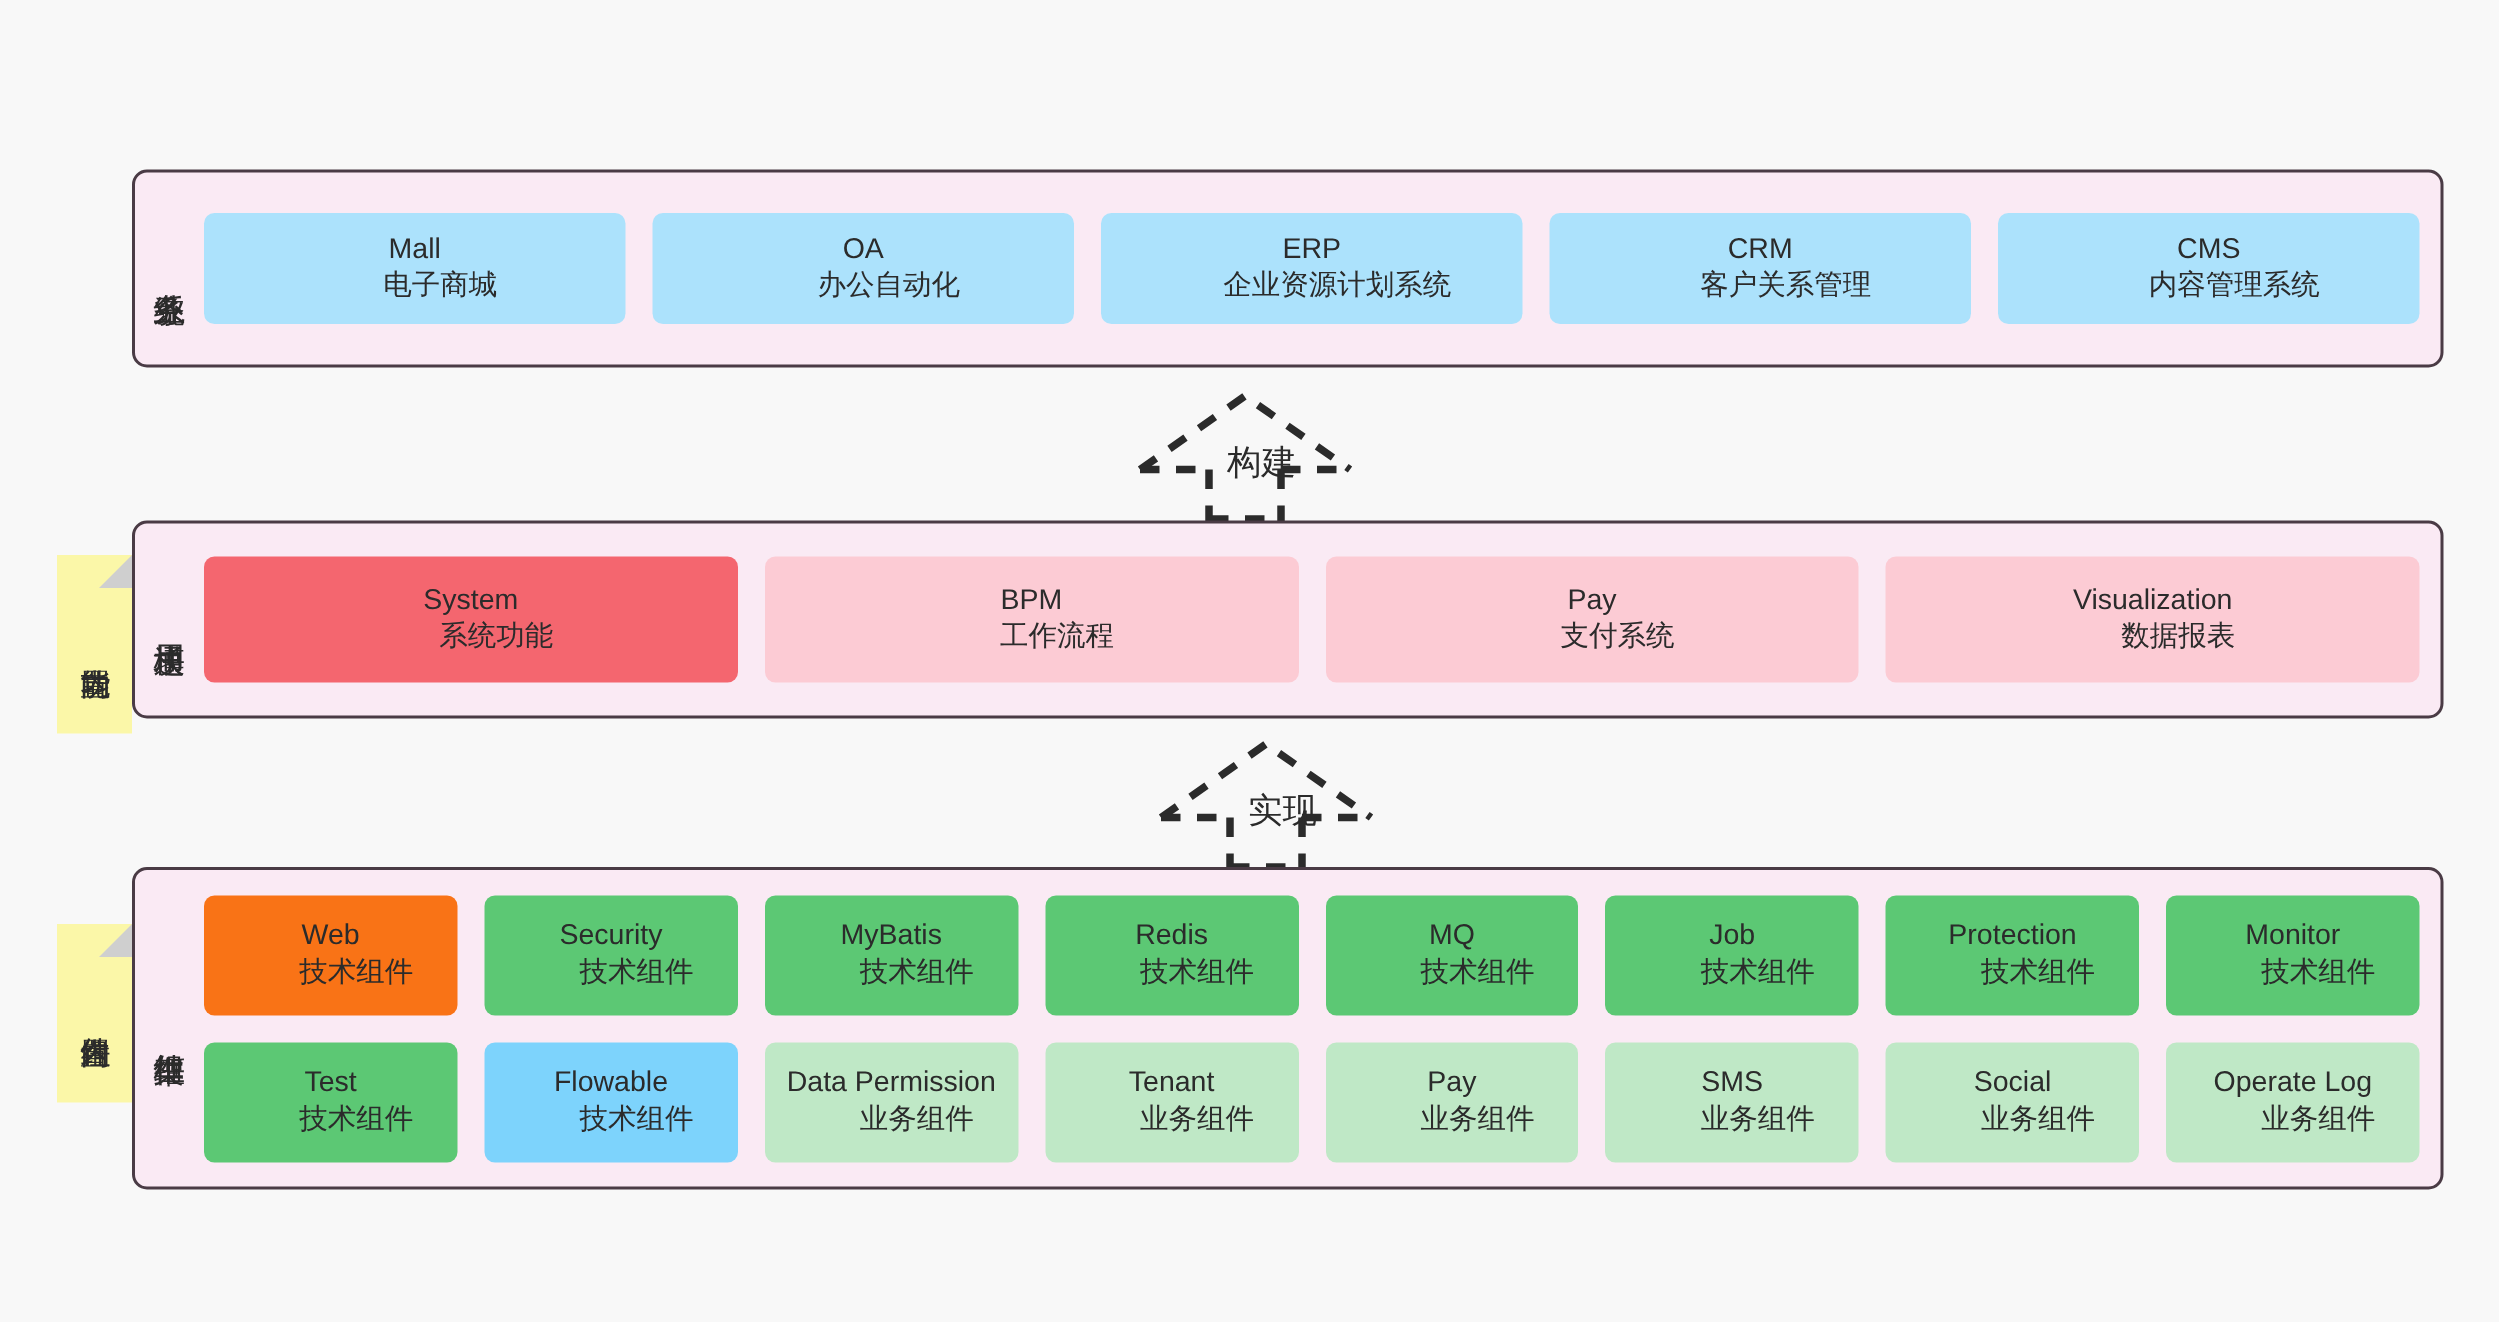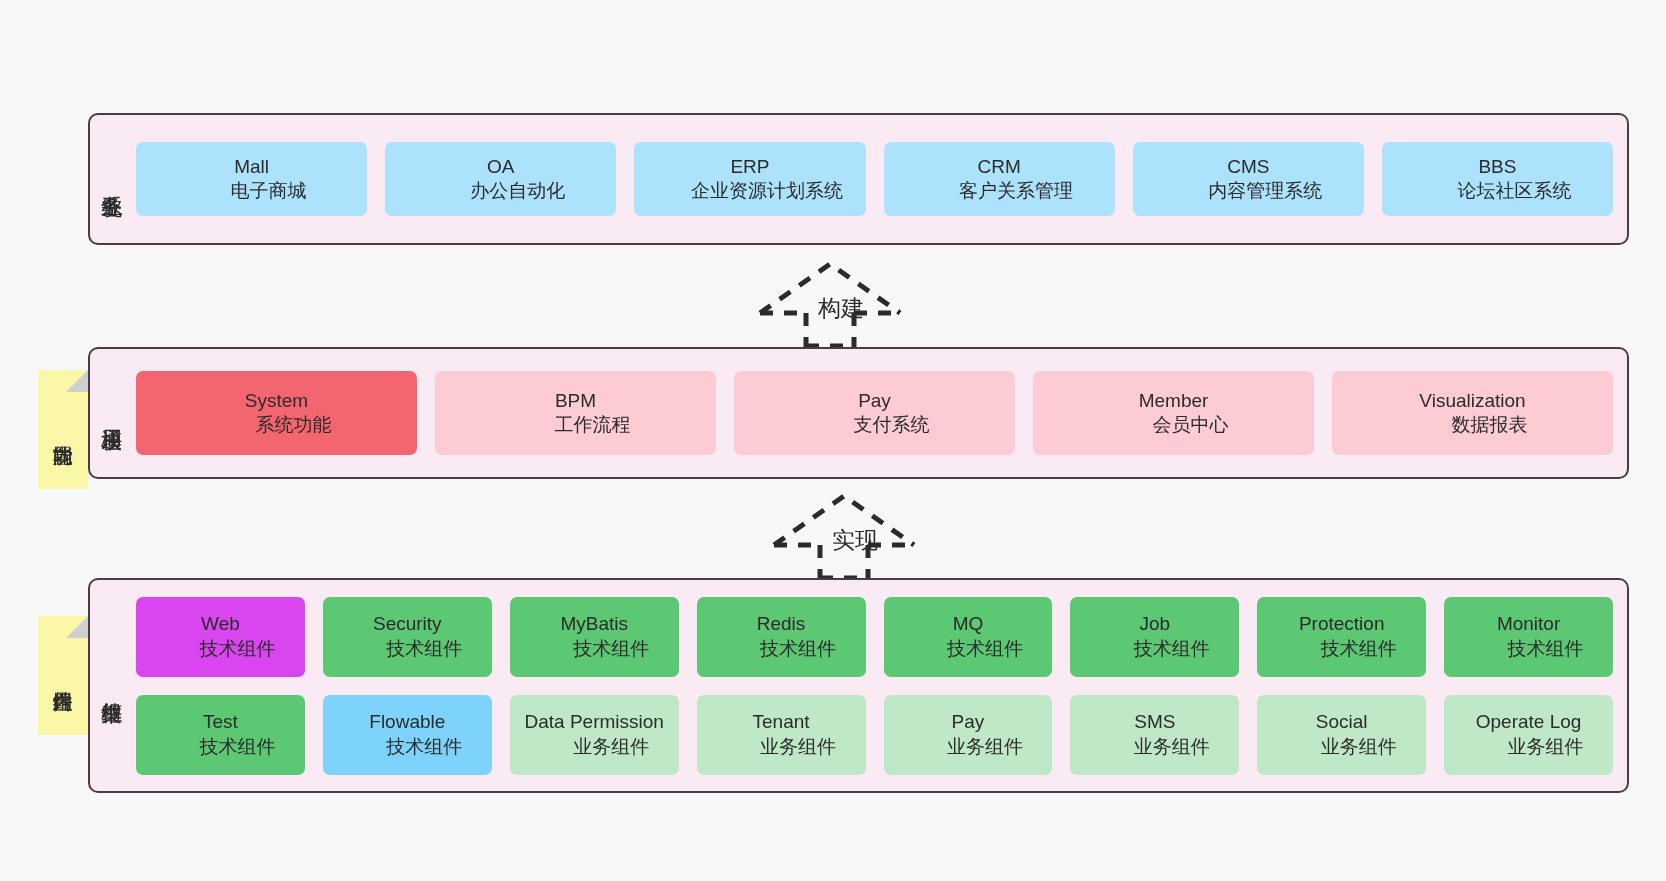--- a/index.html
+++ b/index.html
@@ -147,24 +147,20 @@
           <span class="l2">企业资源计划系统</span>
         </div>
         <div class="cell">
           <span class="l1">CRM</span>
           <span class="l2">客户关系管理</span>
         </div>
         <div class="cell">
           <span class="l1">CMS</span>
           <span class="l2">内容管理系统</span>
         </div>
-        <div class="cell">
-          <span class="l1">BBS</span>
-          <span class="l2">论坛社区系统</span>
-        </div>
       </div>
     </div>
   </div>
 
   <div class="arrow" id="arrow-build">
     <svg width="148" height="88" viewBox="0 0 148 88" aria-hidden="true">
       <g fill="none" stroke="#2b2b2b" stroke-width="5" stroke-dasharray="13 11" stroke-linecap="butt">
         <path d="M4 53 L74 4 L144 53"></path>
         <path d="M4 53 L50 53"></path>
         <path d="M98 53 L144 53"></path>
@@ -190,24 +186,20 @@
         </div>
         <div class="cell" style="background:#fccbd4">
           <span class="l1">BPM</span>
           <span class="l2">工作流程</span>
         </div>
         <div class="cell" style="background:#fccbd4">
           <span class="l1">Pay</span>
           <span class="l2">支付系统</span>
         </div>
         <div class="cell" style="background:#fccbd4">
-          <span class="l1">Member</span>
-          <span class="l2">会员中心</span>
-        </div>
-        <div class="cell" style="background:#fccbd4">
           <span class="l1">Visualization</span>
           <span class="l2">数据报表</span>
         </div>
       </div>
     </div>
   </div>
 
   <div class="arrow" id="arrow-implement">
     <svg width="148" height="88" viewBox="0 0 148 88" aria-hidden="true">
       <g fill="none" stroke="#2b2b2b" stroke-width="5" stroke-dasharray="13 11" stroke-linecap="butt">
@@ -224,21 +216,21 @@
 
   <div class="note" id="note-builtin-component">
     <span>内置组件</span>
   </div>
 
   <div class="layer" id="layer-framework">
     <div class="layer-title">框架组件</div>
     <div class="layer-body">
 
       <div class="row">
-        <div class="cell" style="background:#d946ef">
+        <div class="cell" style="background:#f97316">
           <span class="l1">Web</span>
           <span class="l2">技术组件</span>
         </div>
         <div class="cell" style="background:#5cc874">
           <span class="l1">Security</span>
           <span class="l2">技术组件</span>
         </div>
         <div class="cell" style="background:#5cc874">
           <span class="l1">MyBatis</span>
           <span class="l2">技术组件</span>

